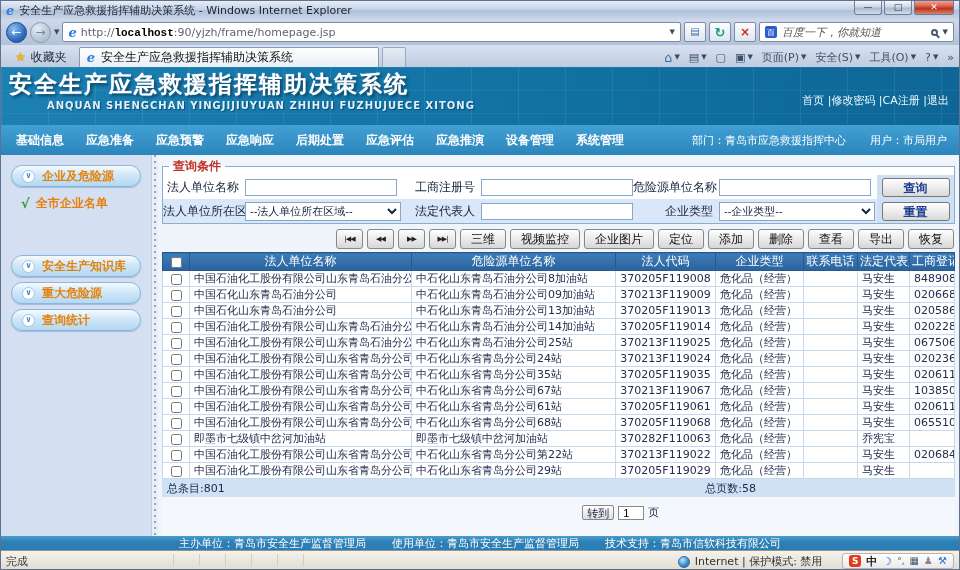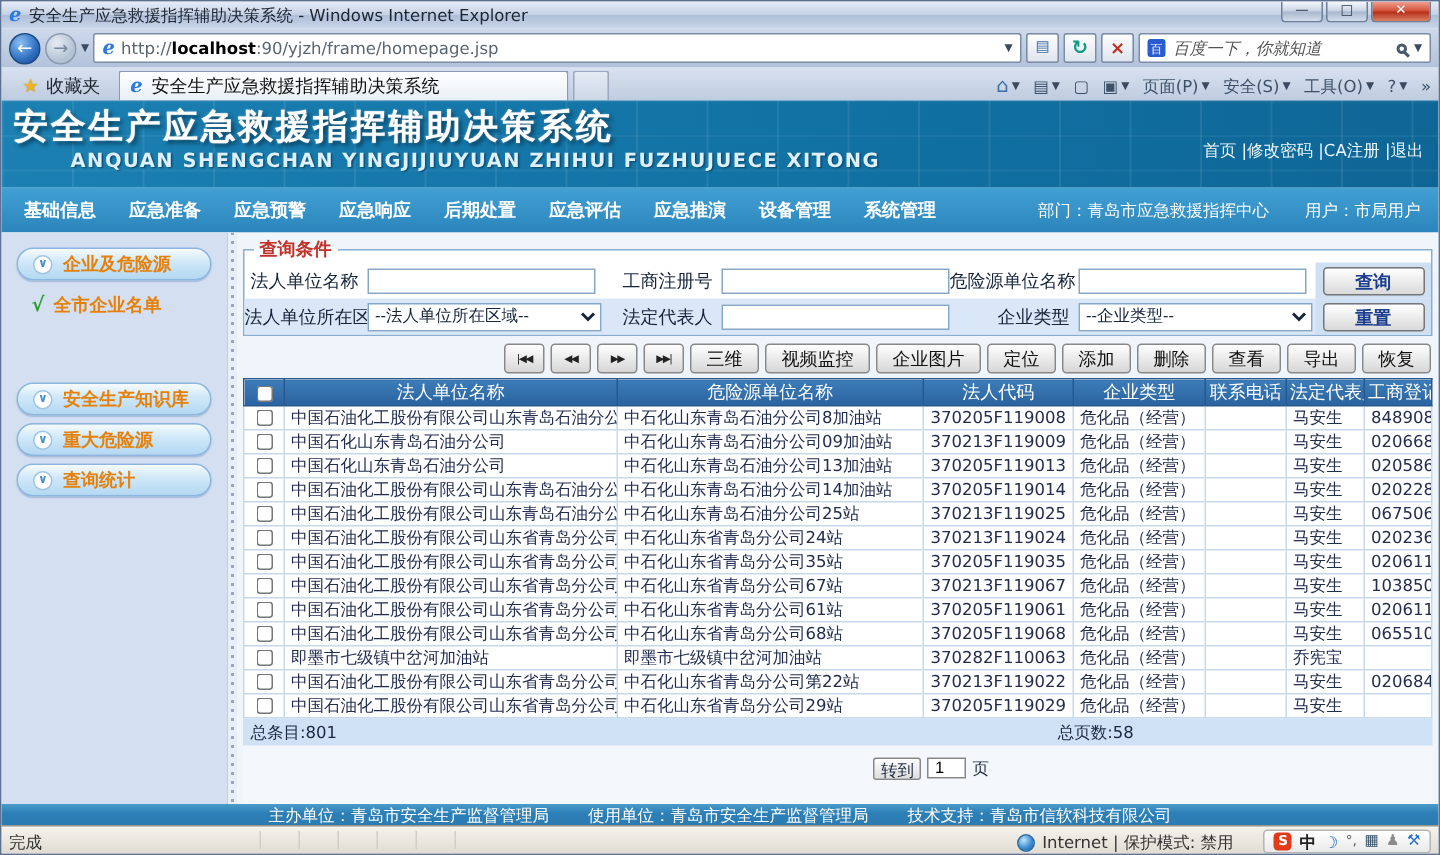--- a/index.html
+++ b/index.html
@@ -19,21 +19,21 @@
 
   .addrbar{height:26px;background:linear-gradient(#ced9eb,#b2c2da);display:flex;align-items:center;padding:0 5px;gap:3px;flex:0 0 auto;}
   .nav-circle{width:21px;height:21px;border-radius:50%;display:flex;align-items:center;justify-content:center;
     font-size:12px;color:#fff;line-height:1;}
   .back{background:radial-gradient(circle at 35% 30%,#8cc0f2,#2f6fc0 60%,#1a4a8c);border:1px solid #1c4a84;}
   .fwd{background:radial-gradient(circle at 35% 30%,#e6ecf4,#b4c3d4 65%);border:1px solid #8a9ab0;color:#7documentation;color:#74889e;}
   .tiny-caret{font-size:7px;color:#3c4a60;}
   .addr-field{flex:1;height:20px;background:#fff;border:1px solid #7b8ca4;border-radius:2px;display:flex;
     align-items:center;padding:0 5px;font-size:11px;gap:4px;min-width:0;}
   .url-dim{color:#5a6572;}
-  .url-host{color:#000;font-weight:bold;}
+  .url-host{color:#000;font-weight:bold;font-family:Liberation Mono, monospace;}
   .addr-caret{margin-left:auto;}
   .small-btn{width:22px;height:20px;border:1px solid #7b8ca4;background:linear-gradient(#fdfdfd,#dfe5ee);
     display:flex;align-items:center;justify-content:center;font-size:11px;border-radius:2px;line-height:1;}
   .compat-glyph{color:#3a6ea8;font-size:10px;}
   .refresh-glyph{color:#139a82;font-weight:bold;font-size:13px;}
   .stop-glyph{color:#c82a1a;font-weight:bold;font-size:12px;}
   .search-box{width:195px;height:20px;background:#fff;border:1px solid #7b8ca4;border-radius:2px;display:flex;
     align-items:center;padding:0 5px;font-size:11px;gap:5px;}
   .baidu-icon{width:12px;height:12px;background:#2a5cd0;border-radius:2px;color:#fff;font-size:8px;display:flex;
     align-items:center;justify-content:center;}
@@ -52,21 +52,21 @@
   .home-glyph{font-size:13px;color:#3a6ea8;}
 
   
   .banner{height:58px;background:linear-gradient(100deg,#1c80b2,#1172a4 55%,#0e6696);position:relative;color:#fff;overflow:hidden;flex:0 0 auto;}
   .banner::before{content:'';position:absolute;inset:0;
     background-image:linear-gradient(90deg,rgba(255,255,255,.08) 1px,transparent 1px),
                      linear-gradient(rgba(255,255,255,.05) 1px,transparent 1px);
     background-size:47px 23px;}
   .banner-title{position:absolute;left:8px;top:2px;font-size:23px;font-weight:bold;letter-spacing:2px;
     text-shadow:2px 2px 3px rgba(5,55,85,.85),0 0 1px #bfe6ff;}
-  .banner-sub{position:absolute;left:46px;top:33px;font-size:13px;font-weight:bold;color:#ddf0fb;letter-spacing:1px;
+  .banner-sub{position:absolute;left:46px;top:33px;font-size:10px;font-weight:bold;color:#ddf0fb;letter-spacing:1px;
     text-shadow:1px 1px 1px rgba(5,55,85,.7);}
   .banner-links{position:absolute;right:10px;top:26px;font-size:11px;color:#ecf7fd;z-index:2;}
   .hlink{cursor:pointer;}
 
   .menubar{height:30px;background:linear-gradient(#42a0d3,#2b85bc);display:flex;align-items:center;font-size:12px;
     color:#fff;padding:0 4px;flex:0 0 auto;}
   #menu-items{display:flex;}
   .menu-item{padding:0 11px;font-weight:bold;white-space:nowrap;cursor:pointer;}
   .menubar-right{margin-left:auto;display:flex;gap:24px;font-size:11px;padding-right:8px;white-space:nowrap;}
 
@@ -111,21 +111,21 @@
   table.grid{border-collapse:collapse;table-layout:fixed;width:100%;font-size:11px;background:#fff;flex:0 0 auto;}
   table.grid th{background:linear-gradient(#3c7cb8,#2a639f);color:#fff;font-weight:normal;height:17px;
     border:1px solid #27588e;font-size:12px;overflow:hidden;white-space:nowrap;padding:0 2px;}
   table.grid td{border:1px solid #c6d9ec;height:15px;padding:0 4px;overflow:hidden;white-space:nowrap;color:#222c50;}
   td.center{text-align:center;}
   input[type=checkbox]{width:11px;height:11px;margin:0;vertical-align:middle;}
 
   .pagerbar{height:18px;background:#cfe1f5;position:relative;font-size:11px;color:#1c2840;display:flex;
     align-items:center;flex:0 0 auto;}
   .pg-left{padding-left:5px;}
-  .pg-goto{position:absolute;left:53%;display:flex;align-items:flex-start;gap:4px;margin-top:48px;}
+  .pg-goto{position:absolute;left:53%;display:flex;align-items:flex-end;gap:4px;margin-top:48px;}
   .goto-btn{height:15px;border:1px solid #888;background:linear-gradient(#fff,#ddd);font-size:11px;padding:0 4px;
     border-radius:2px;cursor:pointer;font-family:inherit;color:#1c2840;}
   .page-input{width:26px;height:14px;border:1px solid #888;font-size:11px;padding:0 0 0 4px;}
   .pg-total{position:absolute;left:68.5%;}
 
   .filler{flex:1 1 auto;background:#f4f8fc;}
 
   .pagefooter{height:14px;background:linear-gradient(#4a9ccb,#2c7fb6 45%,#2b7cb3);color:#fff;font-size:11px;
     display:flex;align-items:center;justify-content:center;gap:26px;flex:0 0 auto;white-space:nowrap;}
 

